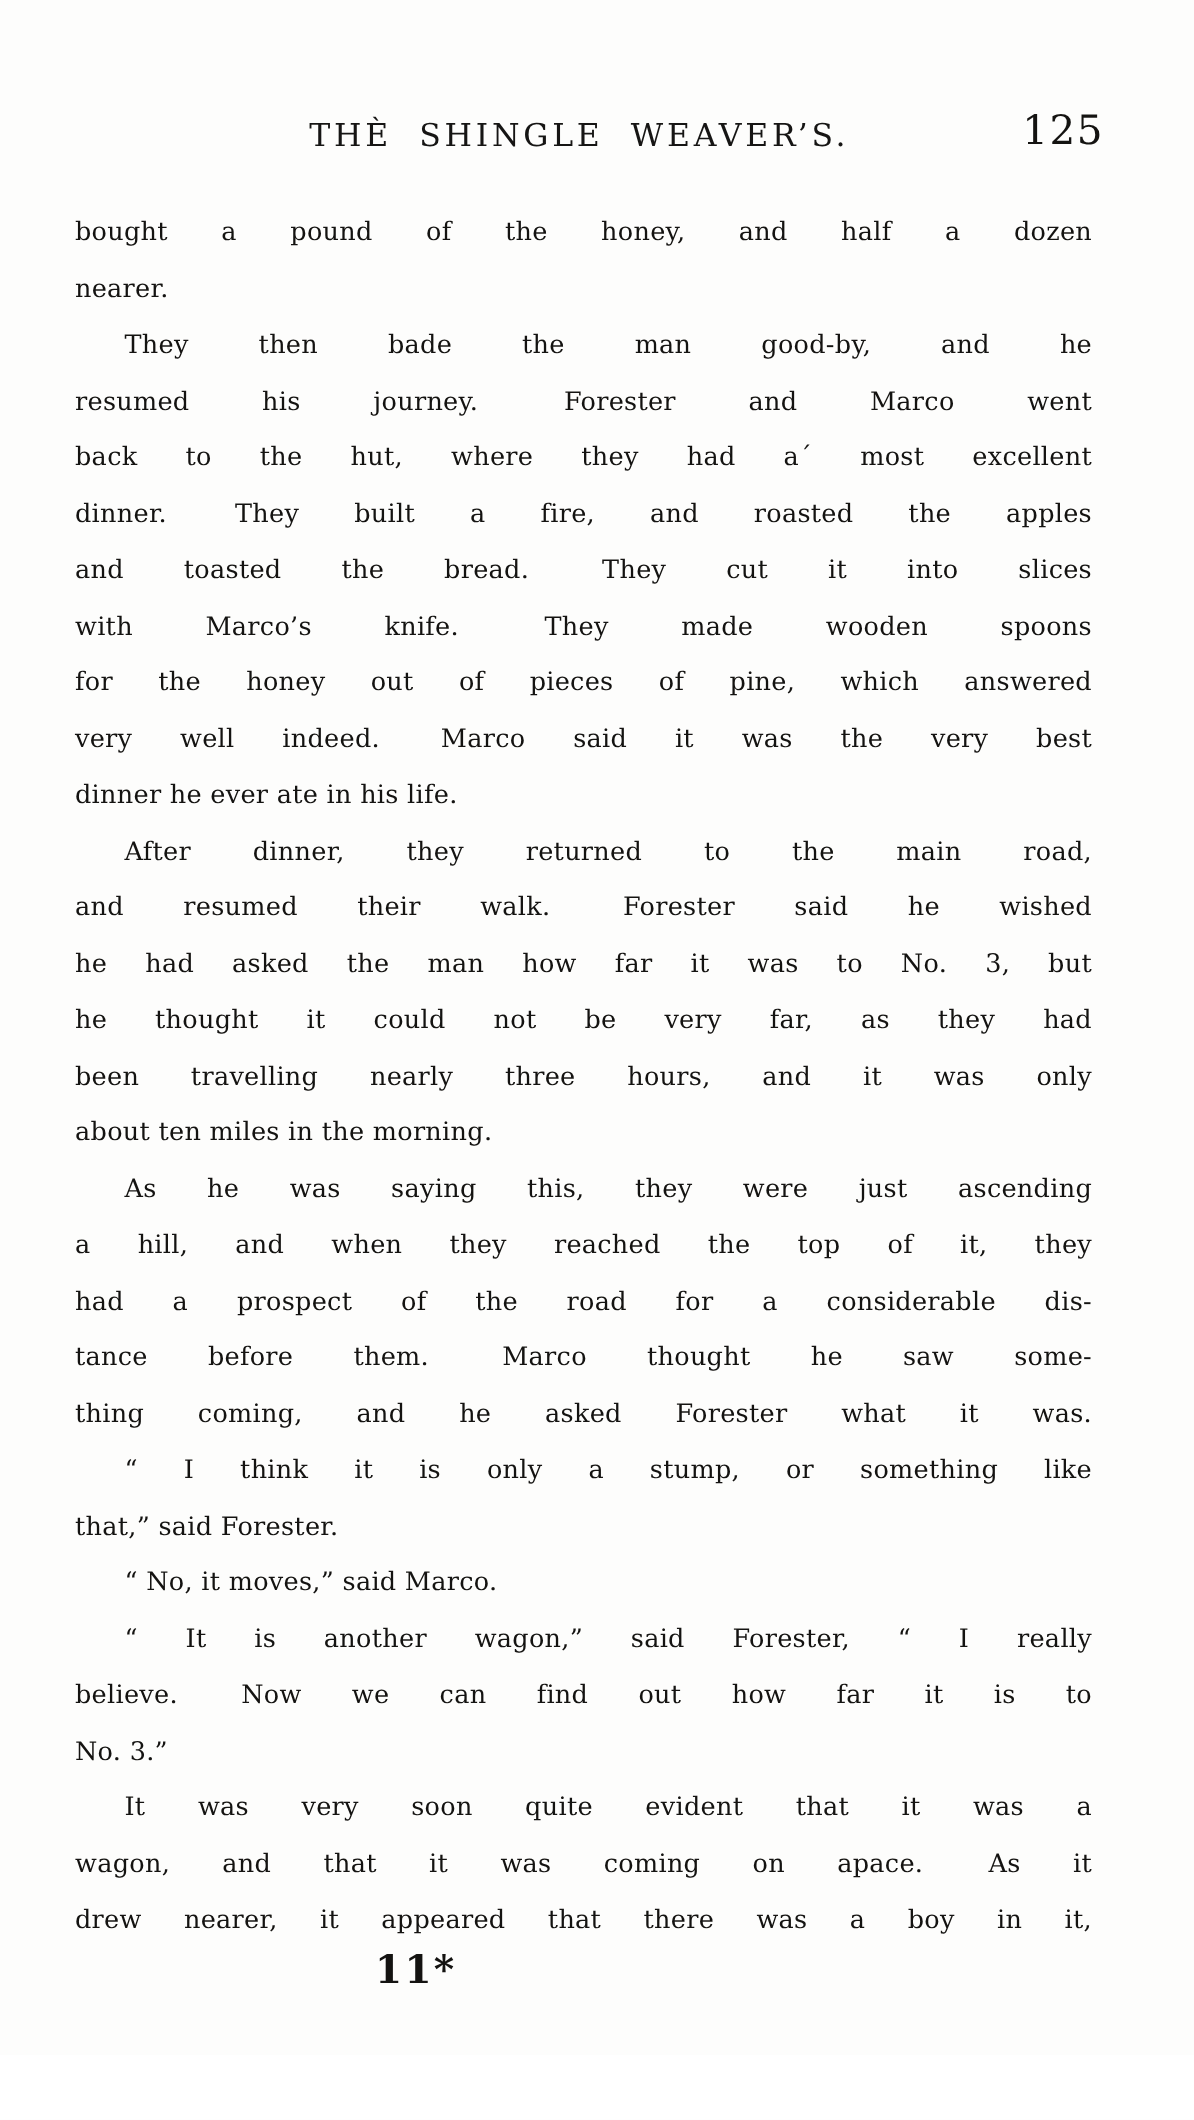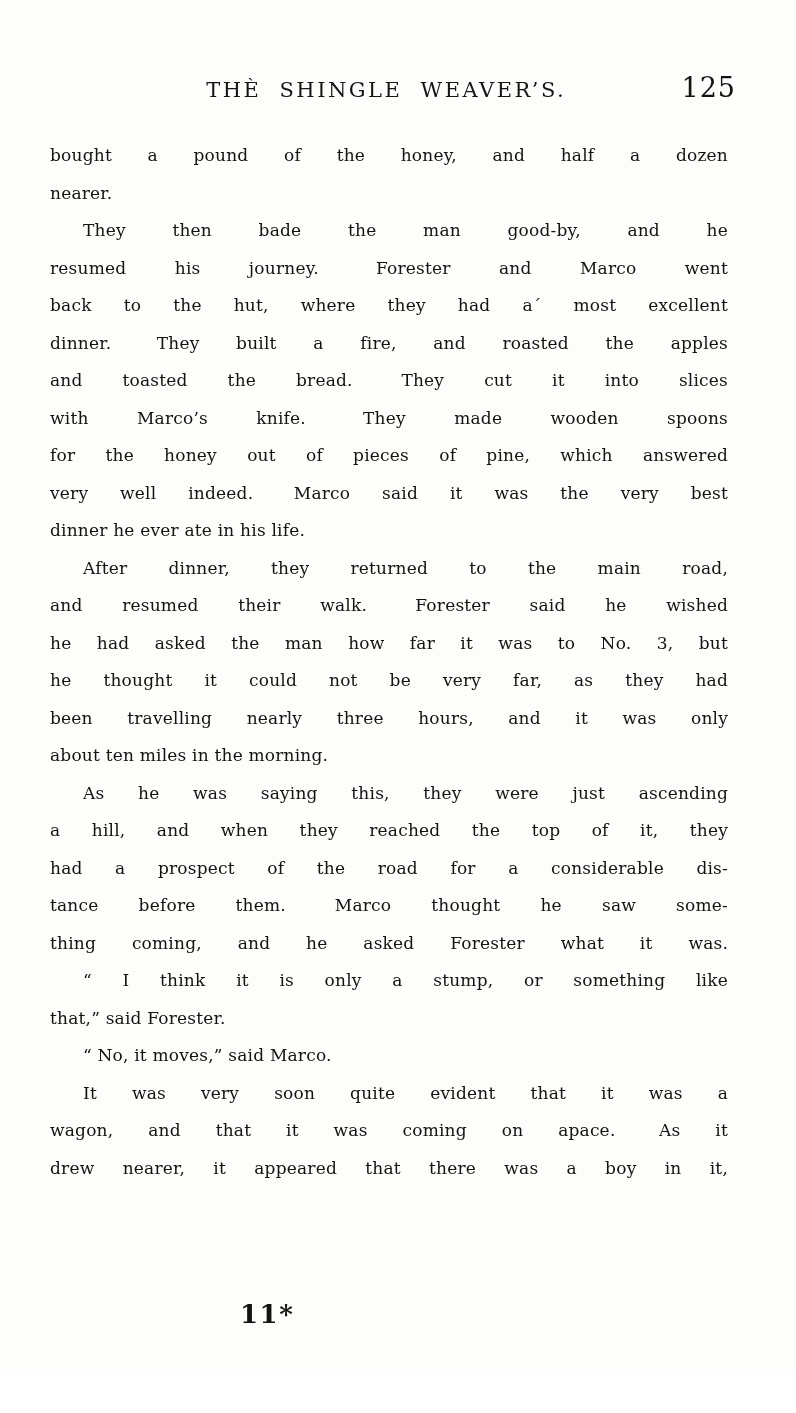--- a/index.html
+++ b/index.html
@@ -58,21 +58,21 @@
   }
   .line.end {
     text-align: left;
     text-align-last: left;
   }
   .line.ind {
     text-indent: 33px;
   }
   .signature-mark {
     position: absolute;
-    left: 240px;
+    left: 250px;
     top: 1299px;
     font-size: 26px;
     font-weight: bold;
     letter-spacing: 1.5px;
   }
   .scan-artifact {
     position: absolute;
     left: 391px;
     top: 1375px;
     width: 9px;
@@ -129,20 +129,25 @@
 
     <div class="para">
       <div class="line ind">“ I think it is only a stump, or something like</div>
       <div class="line end">that,” said Forester.</div>
     </div>
 
     <div class="para">
       <div class="line ind end">“ No, it moves,” said Marco.</div>
     </div>
 
+    <div class="para">
+      <div class="line ind">“ It is another wagon,” said Forester, “ I really</div>
+      <div class="line">believe.  Now we can find out how far it is to</div>
+      <div class="line end">No. 3.”</div>
+    </div>
 
     <div class="para">
       <div class="line ind">It was very soon quite evident that it was a</div>
       <div class="line">wagon, and that it was coming on apace.  As it</div>
       <div class="line">drew nearer, it appeared that there was a boy in it,</div>
     </div>
 
   </div>
 
   <div class="signature-mark">11*</div>

